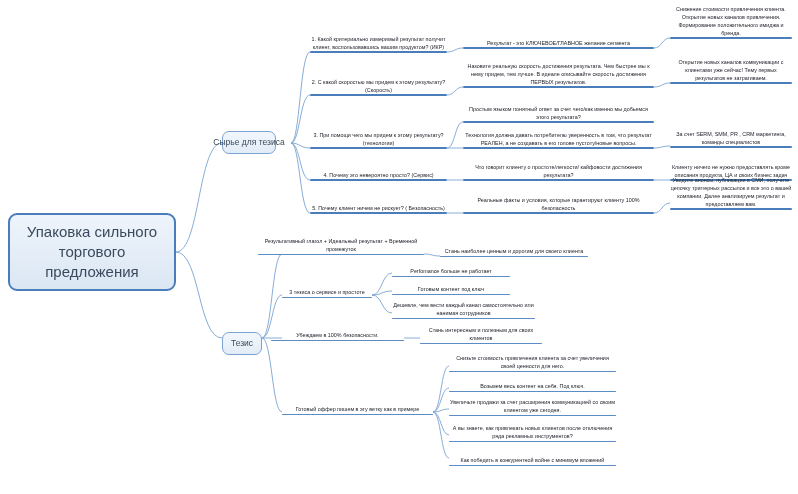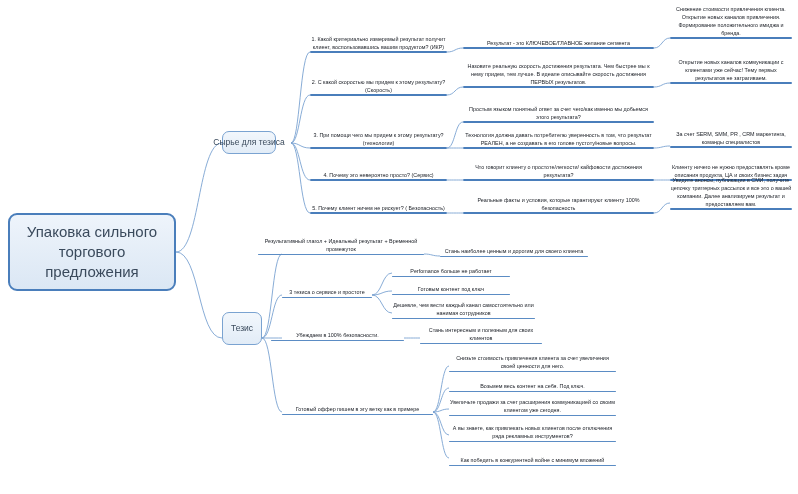--- a/index.html
+++ b/index.html
@@ -95,21 +95,21 @@
     </g>
   </svg>
 
   <div class="root" style="left:8px;top:213px;width:168px;height:78px;">
     <span>Упаковка сильного торгового предложения</span>
   </div>
 
   <div class="lvl1" style="left:222px;top:131px;width:54px;height:23px;">
     <span>Сырье для тезиса</span>
   </div>
-  <div class="lvl1" style="left:222px;top:312px;width:40px;height:33px;">
+  <div class="lvl1" style="left:222px;top:332px;width:40px;height:23px;">
     <span>Тезис</span>
   </div>
 
   <div class="topic" style="left:310px;top:25px;width:137px;height:28px;">
     <span class="tx">1. Какой критериально измеримый результат получит клиент, воспользовавшись вашим продуктом? (ИКР)</span>
   </div>
   <div class="topic" style="left:463px;top:28px;width:191px;height:21px;">
     <span class="tx">Результат - это КЛЮЧЕВОЕ/ГЛАВНОЕ желание сегмента</span>
   </div>
   <div class="topic" style="left:670px;top:10px;width:122px;height:29px;">

